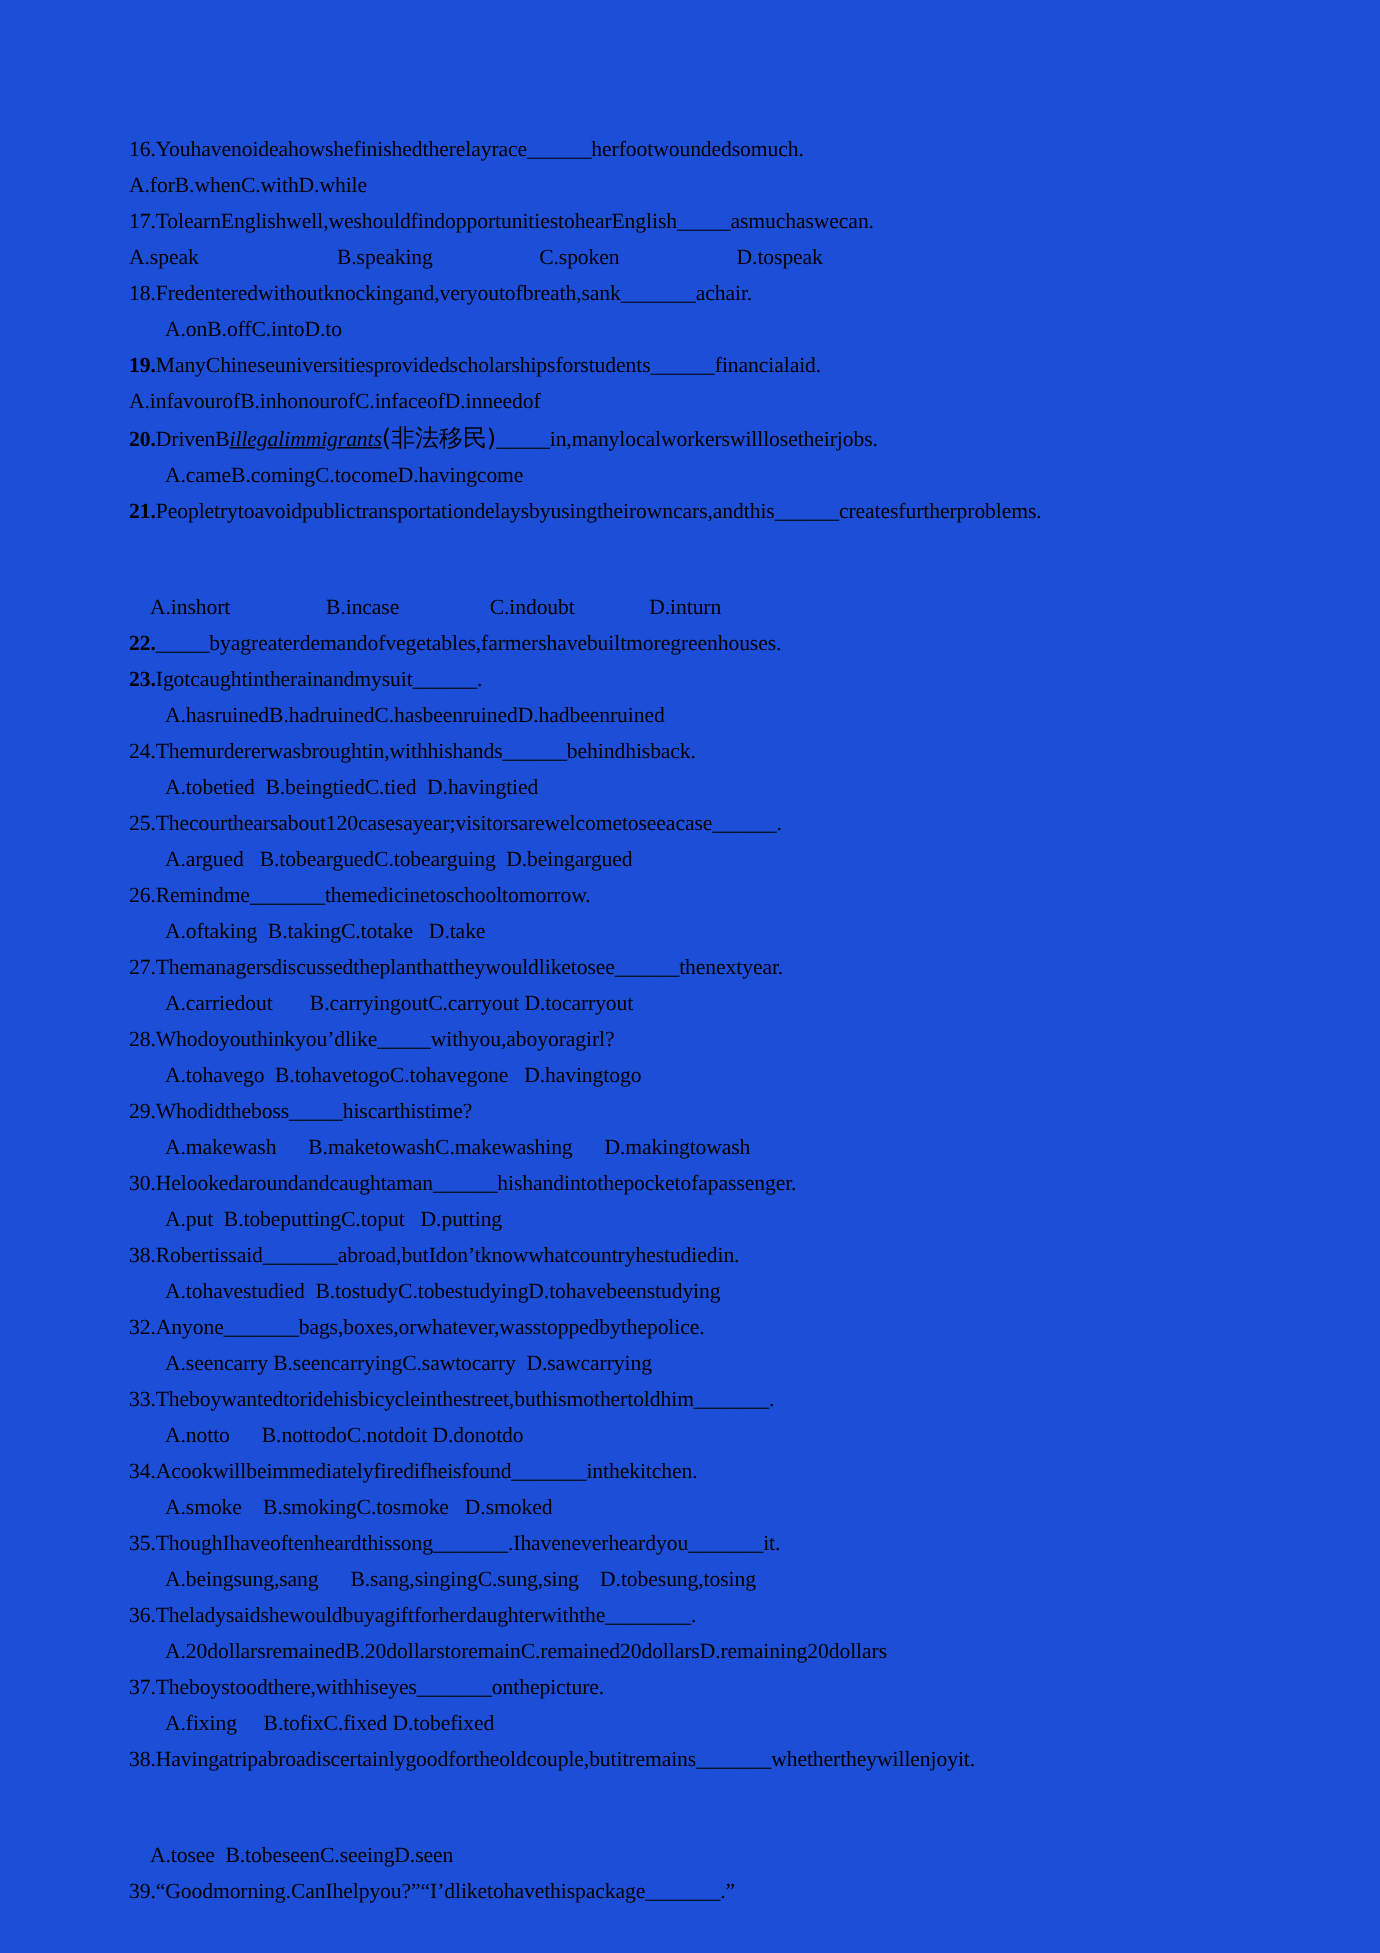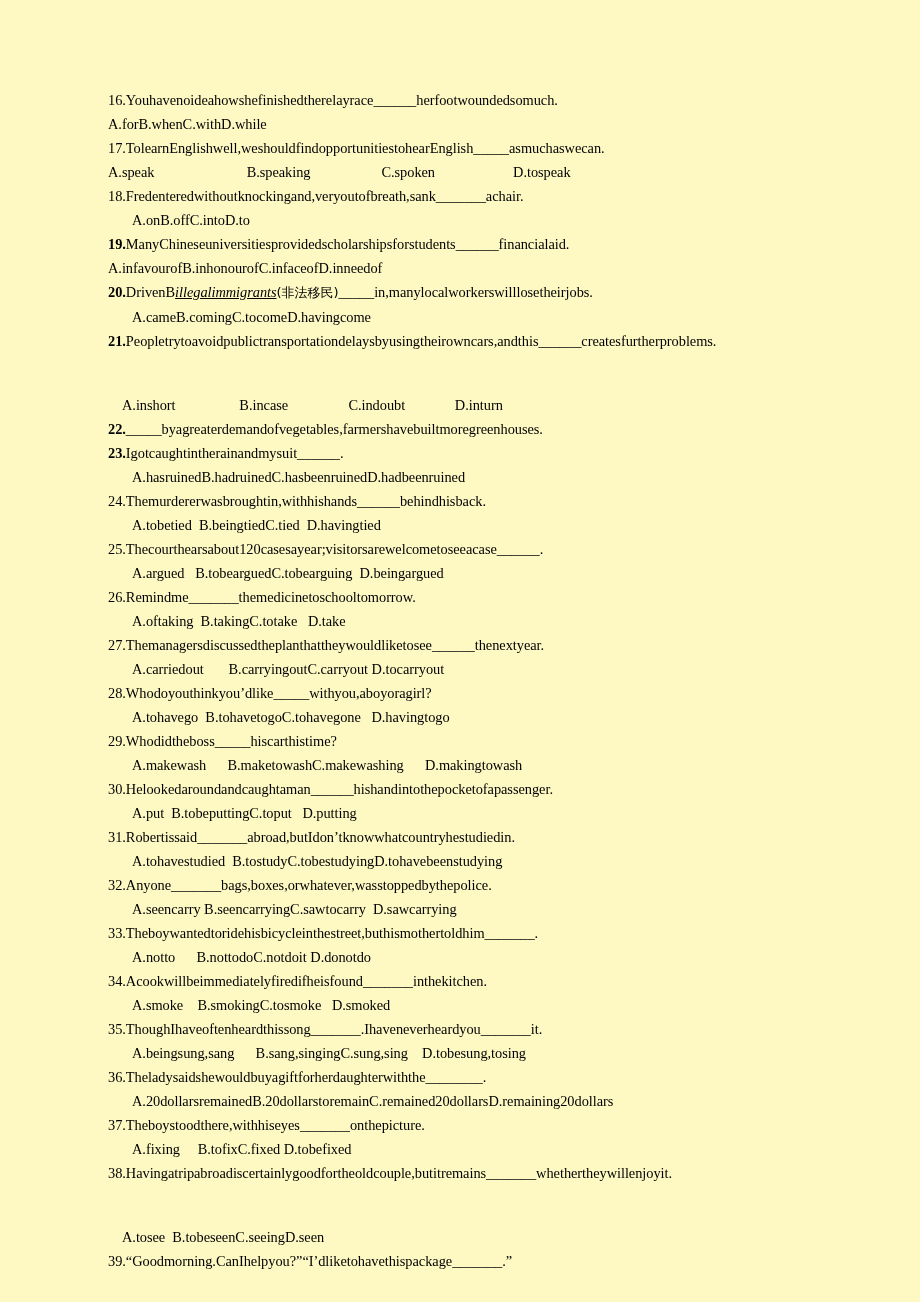--- a/index.html
+++ b/index.html
@@ -11,42 +11,42 @@
     width: 920px;
     height: 1302px;
     font-family: "Liberation Serif", "DejaVu Serif", serif;
     color: #000000;
     -webkit-font-smoothing: antialiased;
   }
   .page {
     position: relative;
     width: 920px;
     height: 1302px;
-    background: #fef9c3;
+    background: #1d4ed8;
     box-sizing: border-box;
-    padding: 88px 40px 0 108px;
+    padding: 88px 40px 0 86px;
     overflow: hidden;
   }
   .qline {
     font-size: 14.4px;
     line-height: 24px;
     white-space: pre;
     letter-spacing: -0.05px;
   }
   .qline.opts {
     white-space: pre;
   }
   .ind-0  { padding-left: 0; }
   .ind-1  { padding-left: 14px; margin-top: 40px; }
   .ind-2  { padding-left: 24px; }
   .bold   { font-weight: bold; }
   .ital   { font-style: italic; text-decoration: underline; }
   .cjk {
     font-family: "DejaVu Sans", "Liberation Sans", sans-serif;
-    font-size: 13px;
+    font-size: 16px;
   }
   .seg { display: inline; text-align: center; }
 </style>
 </head>
 <body>
 
 <div class="page">
 
   <div class="qline ind-0">16.Youhavenoideahowshefinishedtherelayrace______herfootwoundedsomuch.</div>
   <div class="qline opts ind-0">A.forB.whenC.withD.while</div>
@@ -85,21 +85,21 @@
 
   <div class="qline ind-0">28.Whodoyouthinkyou’dlike_____withyou,aboyoragirl?</div>
   <div class="qline opts ind-2">A.tohavego  B.tohavetogoC.tohavegone   D.havingtogo</div>
 
   <div class="qline ind-0">29.Whodidtheboss_____hiscarthistime?</div>
   <div class="qline opts ind-2">A.makewash      B.maketowashC.makewashing      D.makingtowash</div>
 
   <div class="qline ind-0">30.Helookedaroundandcaughtaman______hishandintothepocketofapassenger.</div>
   <div class="qline opts ind-2">A.put  B.tobeputtingC.toput   D.putting</div>
 
-  <div class="qline ind-0">31.Robertissaid_______abroad,butIdon’tknowwhatcountryhestudiedin.</div>
+  <div class="qline ind-0">38.Robertissaid_______abroad,butIdon’tknowwhatcountryhestudiedin.</div>
   <div class="qline opts ind-2">A.tohavestudied  B.tostudyC.tobestudyingD.tohavebeenstudying</div>
 
   <div class="qline ind-0">32.Anyone_______bags,boxes,orwhatever,wasstoppedbythepolice.</div>
   <div class="qline opts ind-2">A.seencarry B.seencarryingC.sawtocarry  D.sawcarrying</div>
 
   <div class="qline ind-0">33.Theboywantedtoridehisbicycleinthestreet,buthismothertoldhim_______.</div>
   <div class="qline opts ind-2">A.notto      B.nottodoC.notdoit D.donotdo</div>
 
   <div class="qline ind-0">34.Acookwillbeimmediatelyfiredifheisfound_______inthekitchen.</div>
   <div class="qline opts ind-2">A.smoke    B.smokingC.tosmoke   D.smoked</div>

